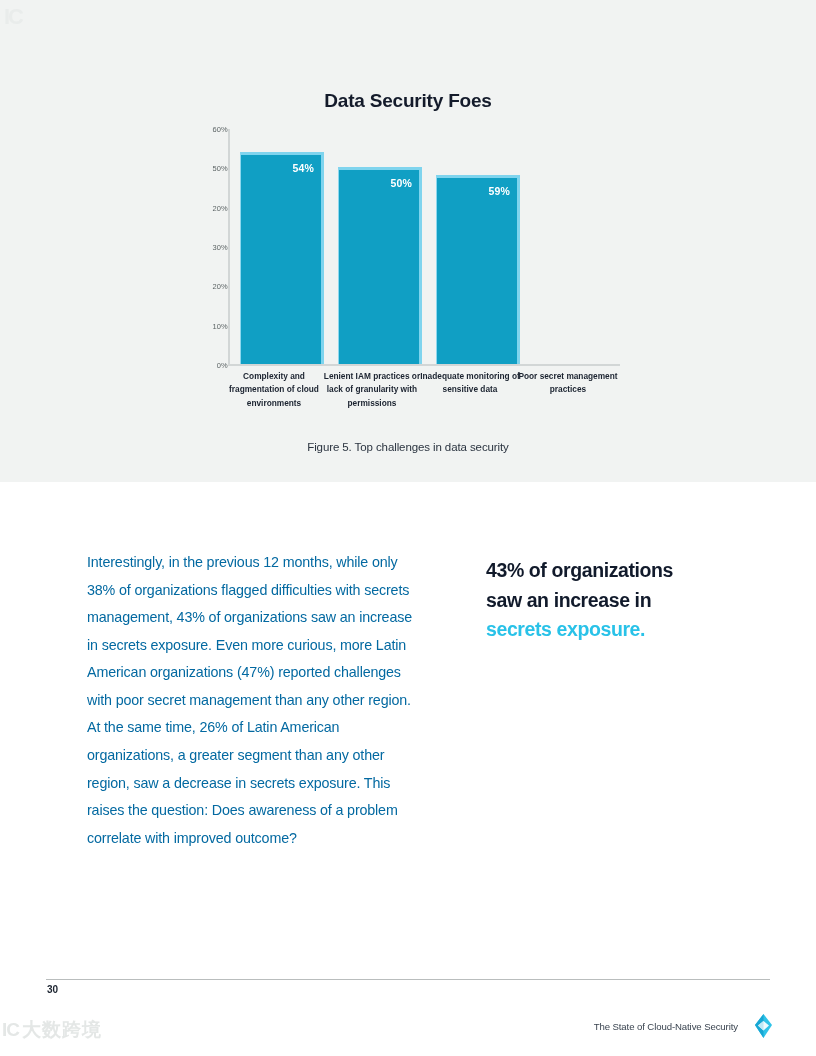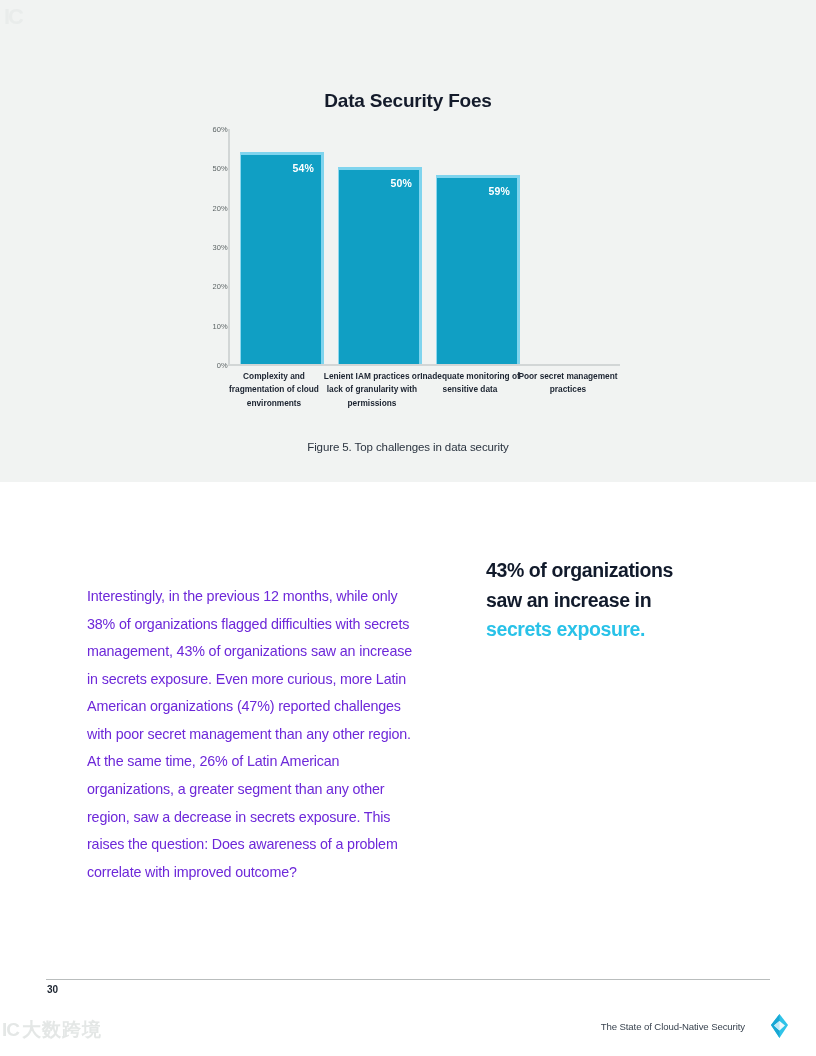--- a/index.html
+++ b/index.html
@@ -172,25 +172,25 @@
     text-align: center;
     font-size: 11.5px;
     color: #2b3440;
     letter-spacing: -0.1px;
   }
 
   
   .body-col {
     position: absolute;
     left: 87px;
-    top: 583px;
+    top: 549px;
     width: 330px;
     font-size: 14.3px;
     line-height: 1.93;
-    color: #6d28d9;
+    color: #0369a1;
     letter-spacing: -0.15px;
   }
 
   .pull-quote {
     position: absolute;
     left: 486px;
     top: 556px;
     width: 290px;
     font-size: 19.5px;
     font-weight: 700;
@@ -214,25 +214,25 @@
     position: absolute;
     left: 47px;
     top: 984px;
     font-size: 10px;
     font-weight: 700;
     color: #1c2430;
   }
 
   .footer-right {
     position: absolute;
-    right: 28px;
+    right: 44px;
     top: 1014px;
     display: flex;
     align-items: center;
-    gap: 26px;
+    gap: 17px;
   }
 
   .footer-title {
     font-size: 9.6px;
     color: #3a4450;
     letter-spacing: -0.1px;
   }
 
   .brand-logo { display: block; }
 </style>

